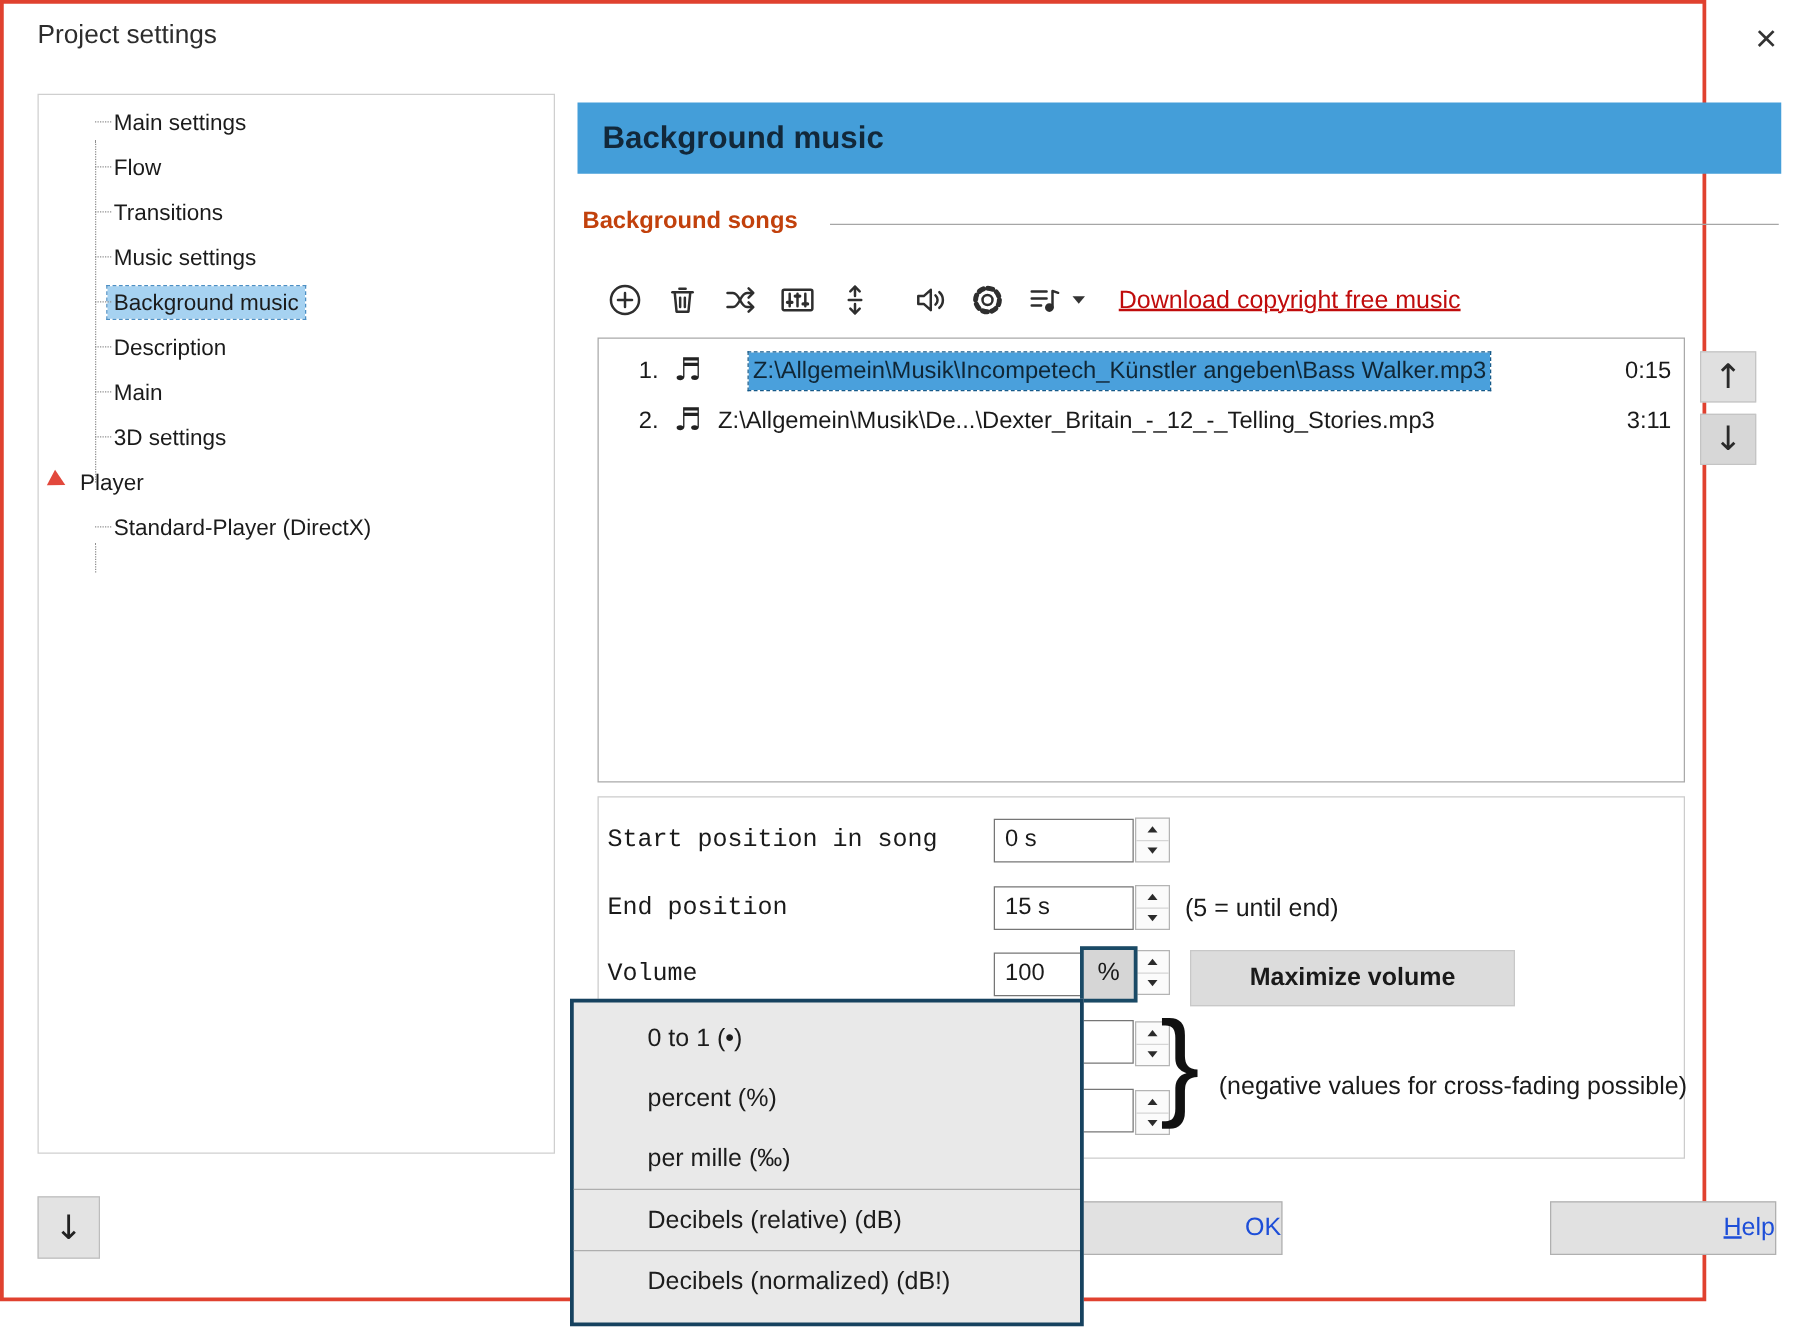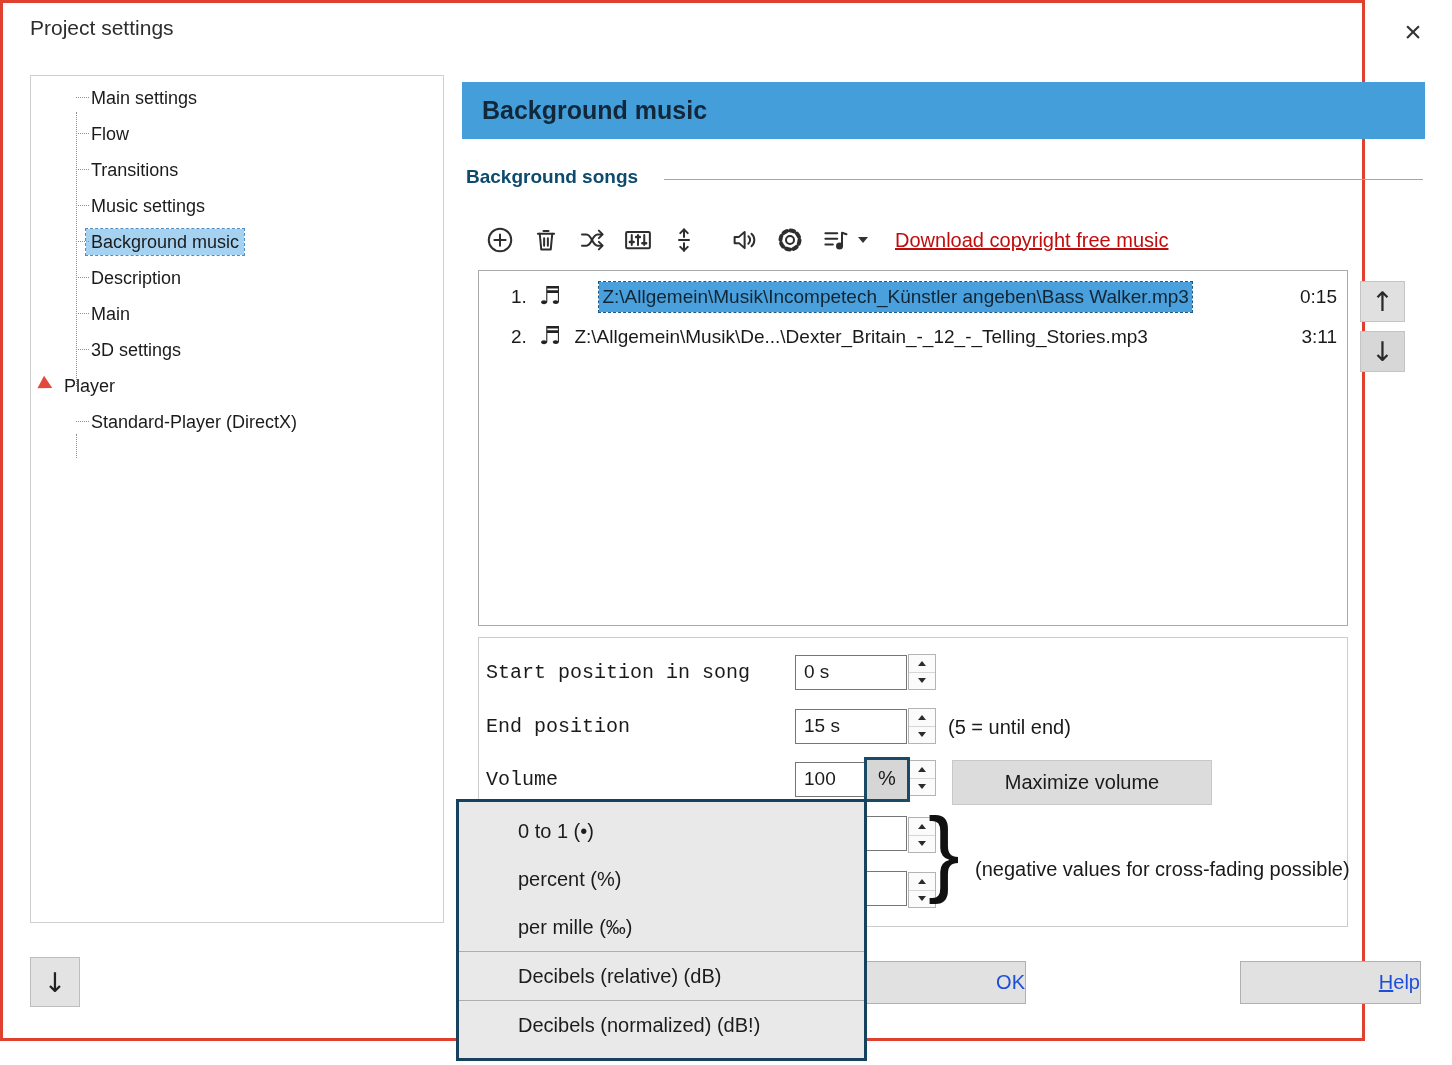--- a/index.html
+++ b/index.html
@@ -22,21 +22,21 @@
   .v2 { top:358px; height:24px; }
   .red-arrow { position:absolute; left:9px; top:10px; width:0; height:0; border-top:7px solid transparent; border-bottom:7px solid transparent; border-left:13px solid #e2483c; transform:rotate(28deg); }
   .tlabel.sel { background:#a6d2f1; outline:1px dashed #4c8fc4; padding:3px 5px; margin-left:-5px; }
 
   
   .blue-header { position:absolute; left:459px; top:79px; width:963px; height:57px; background:#449ed9; }
   .blue-header span { display:block; padding-left:20px; line-height:57px; font-size:25px; font-weight:bold; color:#12283a; }
 
   
   .section { position:absolute; left:463px; top:163px; width:957px; display:flex; align-items:center; }
-  .section-title { font-size:19px; font-weight:bold; color:#0c4a6e; margin-right:26px; white-space:nowrap; }
+  .section-title { font-size:19px; font-weight:bold; color:#c2410c; margin-right:26px; white-space:nowrap; }
   .section-line { flex:1; border-top:1px solid #a6a6a6; margin-top:4px; }
 
   
   .toolbar { position:absolute; left:478px; top:214px; height:46px; display:flex; align-items:center; }
   .tbtn { width:38px; height:40px; display:flex; align-items:center; justify-content:center; margin-right:8px; }
   .tbtn svg { stroke:#2e2e2e; stroke-width:1.6; fill:none; stroke-linecap:round; stroke-linejoin:round; }
   .tbtn.gap { margin-left:14px; }
   .caret { width:0; height:0; border-left:5px solid transparent; border-right:5px solid transparent; border-top:6px solid #333; margin-left:7px; }
   .dl-link { color:#c00c0c; text-decoration:underline; font-size:20px; margin-left:16px; white-space:nowrap; cursor:pointer; }
 
@@ -57,21 +57,21 @@
   .fieldsbox { position:absolute; left:475px; top:634px; width:870px; height:290px; border:1px solid #cccccc; }
   .flabel { position:absolute; left:483px; height:36px; line-height:36px; font-size:20px; color:#1a1a1a;font-family:Liberation Mono, monospace; }
   .finput { position:absolute; left:792px; width:112px; height:35px; background:#fff; border:1px solid #767676; font-size:19px; line-height:32px; padding-left:8px; color:#1a1a1a; }
   .spin { position:absolute; left:905px; width:28px; height:36px; border:1px solid #b4b4b4; background:#fbfbfb; display:flex; flex-direction:column; }
   .spin .half { flex:1; display:flex; align-items:center; justify-content:center; }
   .spin .half.top { border-bottom:1px solid #d6d6d6; }
   .tri-up { width:0; height:0; border-left:4px solid transparent; border-right:4px solid transparent; border-bottom:5px solid #2b2b2b; }
   .tri-dn { width:0; height:0; border-left:4px solid transparent; border-right:4px solid transparent; border-top:5px solid #2b2b2b; }
   .fhint { position:absolute; font-size:20px; color:#1a1a1a; line-height:36px; }
   .unit-btn { position:absolute; left:861px; top:754px; width:46px; height:45px; background:#d6d6d6; border:3px solid #1a4a66; font-size:20px; color:#1a1a1a; text-align:center; line-height:37px; z-index:5; }
-  .maximize-btn { position:absolute; left:949px; top:757px; width:260px; height:45px; background:#dcdcdc; border:1px solid #c8c8c8; font-size:20px; color:#1a1a1a; text-align:center; line-height:43px; }
+  .maximize-btn { position:absolute; left:949px; top:757px; width:260px; height:45px; background:#dcdcdc; border:1px solid #c8c8c8; font-size:20px; color:#1a1a1a; text-align:center; line-height:43px;font-weight:bold; }
   .brace { position:absolute; left:925px; top:794px; font-size:95px; color:#111; }
   .crossfade { position:absolute; left:972px; top:846px; font-size:20px; color:#1a1a1a; line-height:40px; }
 
   
   .popup { position:absolute; left:453px; top:796px; width:411px; height:262px; background:#e9e9e9; border:3px solid #16425f; z-index:30; padding-top:5px; }
   .mitem { height:48px; line-height:48px; padding-left:59px; font-size:20px; color:#1c1c1c; }
   .msep { border-top:1px solid #aeaeae; }
 
   
   .btn { position:absolute; top:958px; height:43px; background:#e1e1e1; border:1px solid #b0b0b0; font-size:20px; color:#1d4ed8; text-align:right; line-height:41px; font-family:inherit; }

